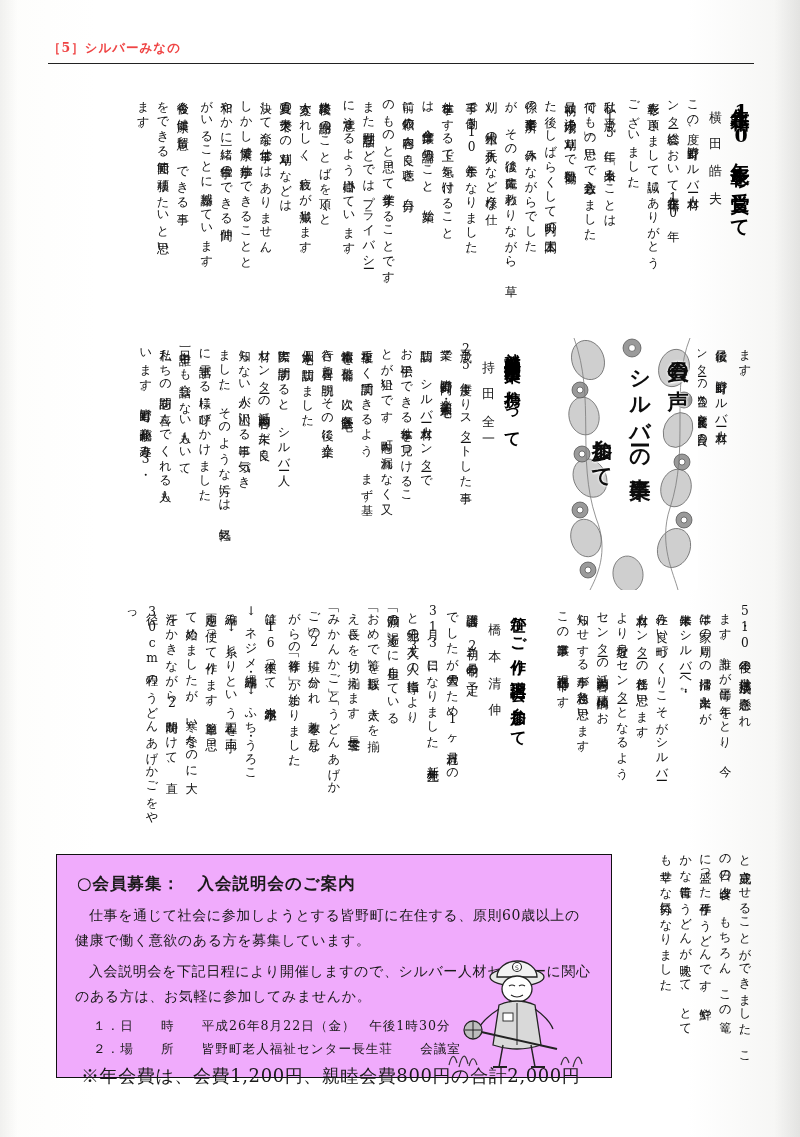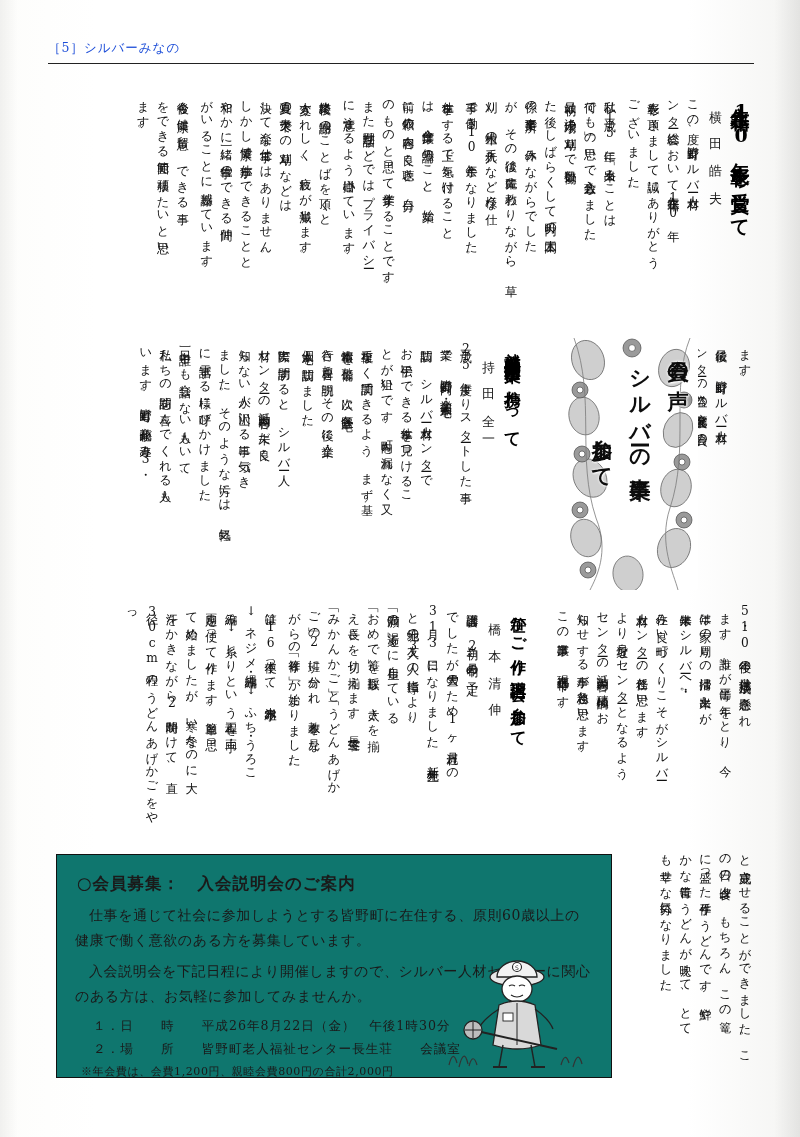--- a/index.html
+++ b/index.html
@@ -25,22 +25,23 @@
     position:absolute;top:0;left:0;width:18px;height:100%;
     background:linear-gradient(270deg, rgba(0,0,0,0.00), rgba(0,0,0,0.05));
     pointer-events:none;
   }
 
   
   .header{
     position:absolute;left:48px;top:40px;width:706px;
   }
   .header-text{
-    font-size:12.5px;letter-spacing:1px;color:#1d4ed8;
+    font-size:12.5px;letter-spacing:1px;color:#ef4444;
     padding-bottom:6px;
+    font-weight:bold;
   }
   .header-rule{
     border-bottom:1px solid #222;width:706px;
   }
 
   
   .vtext{
     writing-mode:vertical-rl;
     text-orientation:upright;
     font-family:"DejaVu Serif", serif;
@@ -122,42 +123,42 @@
     text-shadow:0 0 1px #fff, 0 0 3px #fff, 1px 1px 2px #fff;
     height:238px;
   }
 
   
   .recruit{
     position:absolute;
     left:56px; top:854px;
     width:554px;height:222px;
     border:1.6px solid #111;
-    background:#0f766e;
+    background:#f0abfc;
   }
   .recruit-inner{
     position:absolute;inset:6px;
     border:0px;
     padding:8px 12px;
   }
   .recruit-title{
     font-size:16.5px;font-weight:bold;letter-spacing:1px;
     margin:4px 0 8px 2px;
   }
   .recruit-p{
     font-size:14px;line-height:1.75;letter-spacing:0.6px;
     margin:0 0 7px 0;
     text-indent:1em;
   }
   .recruit-li{
     font-size:12.6px;line-height:1.8;letter-spacing:1px;
     margin-left:18px;
   }
   .recruit-note{
-    font-size:11px;letter-spacing:0.6px;margin-left:6px;margin-top:4px;
+    font-size:18px;letter-spacing:0.6px;margin-left:6px;margin-top:4px;
   }
   .worker{
     position:absolute;right:10px;bottom:6px;width:160px;height:118px;
   }
 </style>
 </head>
 <body>
 
 <div class="page"></div>
 <div class="scan-edge"></div>

